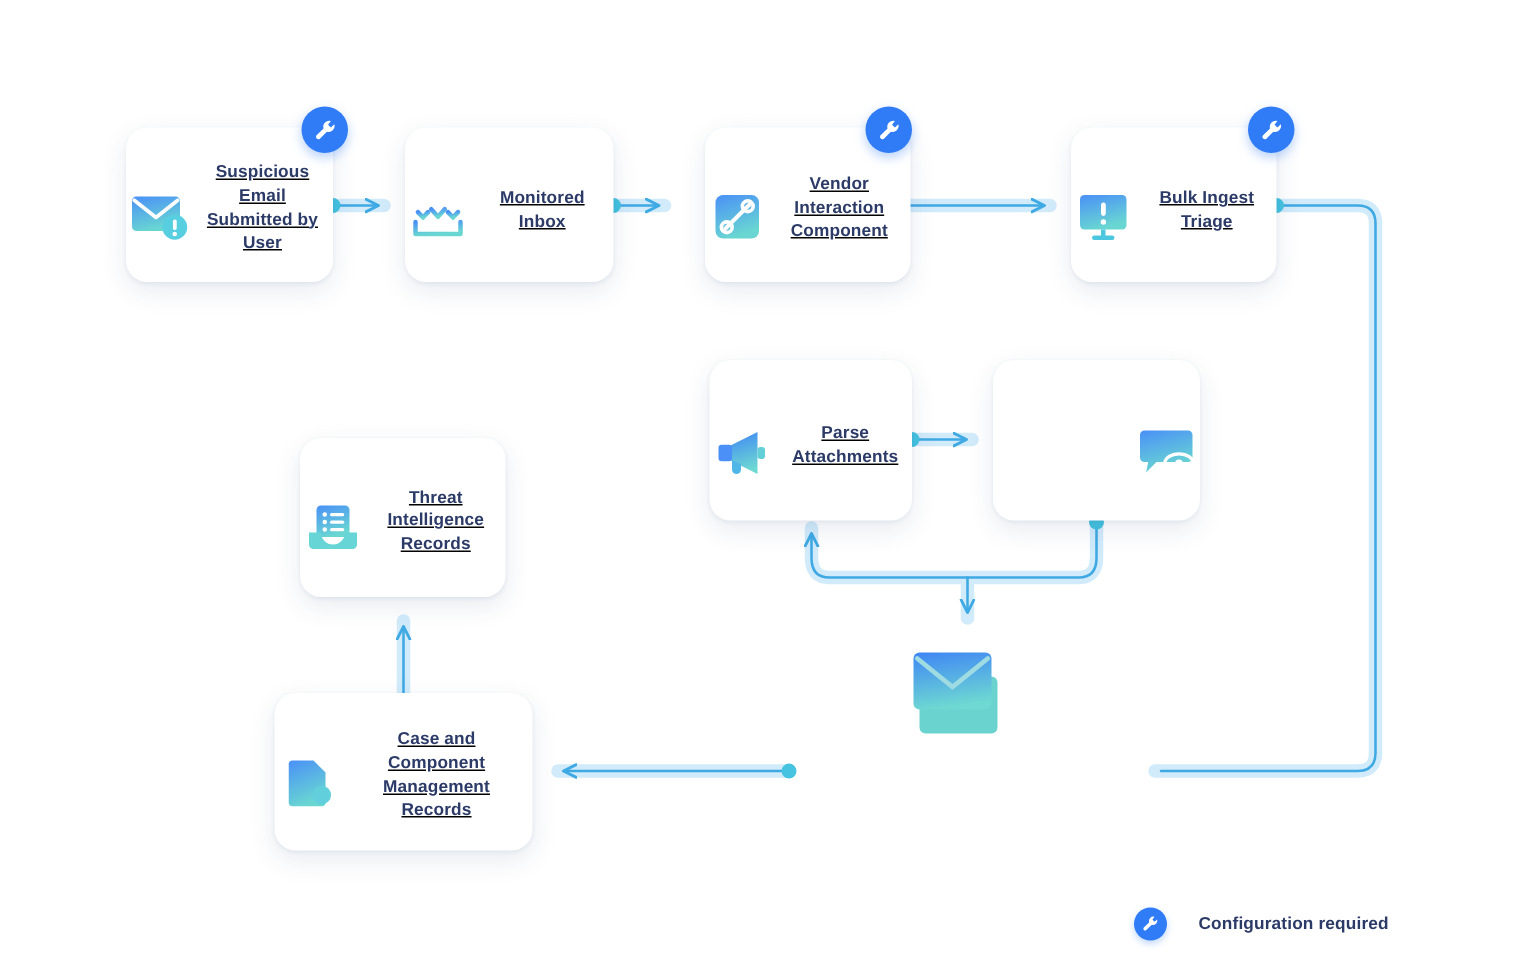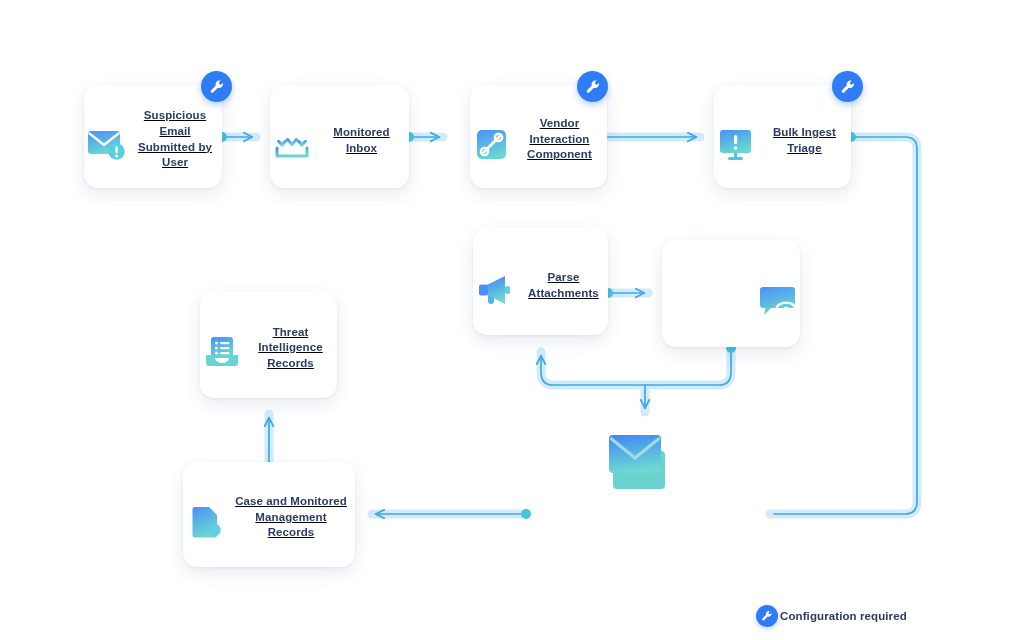--- a/index.html
+++ b/index.html
@@ -50,21 +50,21 @@
     background:#2f7cf6;
     display:flex;align-items:center;justify-content:center;
     box-shadow:0 3px 7px rgba(47,124,246,.35);
     z-index:6;
   }
   .badge svg{display:block;}
 
   .legend{
     position:absolute;
     left:756px;top:605px;
-    display:flex;align-items:center;gap:2px;
+    display:flex;align-items:center;gap:21px;
     z-index:6;
   }
   .legend .dot{
     width:22px;height:22px;border-radius:50%;
     background:#2f7cf6;
     display:flex;align-items:center;justify-content:center;
     box-shadow:0 2px 5px rgba(47,124,246,.3);
   }
   .legend .txt{
     color:#2b3a67;font-size:11.5px;font-weight:bold;letter-spacing:.1px;
@@ -193,21 +193,21 @@
       </svg>
     </span>
     <span class="label">Bulk Ingest Triage</span>
   </div>
   <div class="badge" style="left:832px;top:71px;">
     <svg width="16" height="16" viewBox="0 0 16 16">
       <path d="M11.6,1.6a4,4,0,0,0-4.9,5L1.9,11.4a1.6,1.6,0,0,0,2.2,2.2l4.8-4.8a4,4,0,0,0,5-4.9L11.6,6,9.7,4.1Z" fill="#ffffff"></path>
     </svg>
   </div>
 
-  <div class="node" style="left:473px;top:228px;width:135px;height:107px;">
+  <div class="node" style="left:473px;top:240px;width:135px;height:107px;">
     <span class="icon-wrap">
       <svg width="46" height="38" viewBox="0 0 46 38">
         <path d="M32,5 L14,14 L14,24 L32,33 Z" fill="url(#gIcon2)"></path>
         <rect x="6" y="13.5" width="9" height="11" rx="2" fill="#4a90f7"></rect>
         <rect x="32" y="15" width="5" height="8" rx="2" fill="#62d0d6"></rect>
         <path d="M15,24 L15,30 a3,3 0 0 0 6,0 L21,26.5" fill="#4fb6e8"></path>
       </svg>
     </span>
     <span class="label">Parse Attachments</span>
   </div>
@@ -241,21 +241,21 @@
 Records</span>
   </div>
 
   <div class="node tall" style="left:183px;top:462px;width:172px;height:105px;">
     <span class="icon-wrap">
       <svg width="44" height="40" viewBox="0 0 44 40">
         <path d="M12,4 L26,4 L34,12 L34,32 a2.5,2.5 0 0 1 -2.5,2.5 L12,34.5 a2.5,2.5 0 0 1 -2.5,-2.5 L9.5,6.5 A2.5,2.5 0 0 1 12,4 Z" fill="url(#gIcon)"></path>
         <circle cx="31.5" cy="27" r="6.2" fill="#62cfdc"></circle>
       </svg>
     </span>
-    <span class="label">Case and Monitored
+    <span class="label">Case and Component
 Management Records</span>
   </div>
 
   <span style="position:absolute;left:607px;top:431px;z-index:5;">
     <svg width="76" height="66" viewBox="0 0 76 66">
       <rect x="6" y="20" width="52" height="38" rx="4" fill="#6ad3d0"></rect>
       <rect x="2" y="4" width="52" height="38" rx="4" fill="url(#gIcon2)"></rect>
       <path d="M4.5,8 L28,27 L51.5,8" fill="none" stroke="#9fdbe2" stroke-width="3.2" stroke-linecap="round" stroke-linejoin="round"></path>
     </svg>
   </span>

